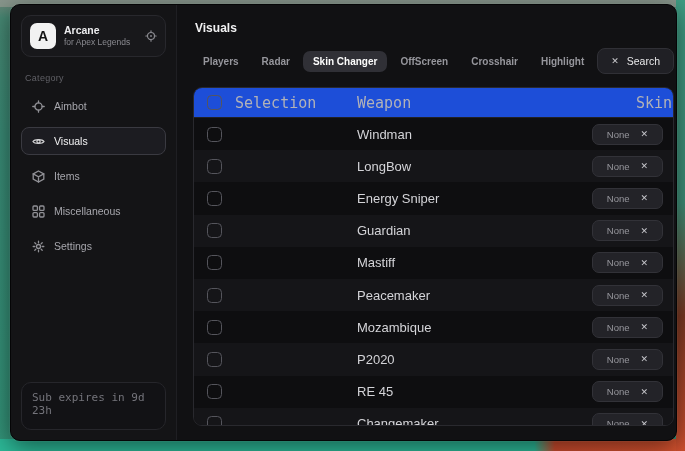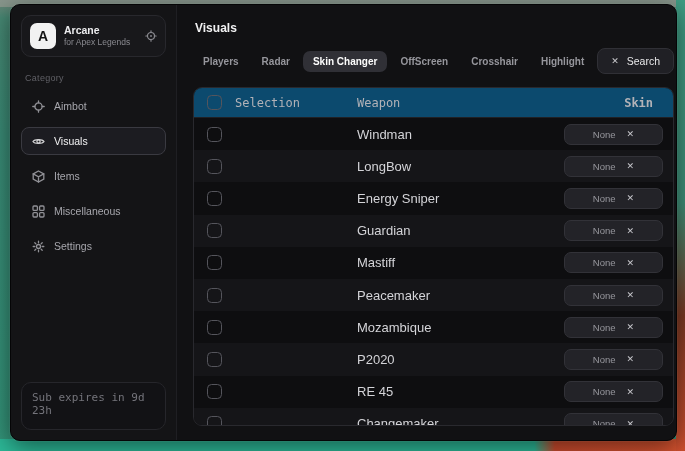--- a/index.html
+++ b/index.html
@@ -52,33 +52,33 @@
   .search-btn { margin-left:auto; display:flex; align-items:center; gap:8px;
     background:#202025; border:1px solid #303036; border-radius:8px;
     padding:6px 13px; color:#e8e8ea; font-size:10.5px; cursor:pointer;
     font-family:"Liberation Sans", sans-serif; }
   .search-btn .glyph { font-size:9px; color:#c9c9cd; }
 
   
   .table { margin-top:13px; border:1px solid #29292e; border-radius:9px; overflow:hidden;
     flex:1; display:flex; flex-direction:column; background:#101013; }
   .thead { height:30px; flex:0 0 30px; position:relative; display:flex; align-items:center;
-    background:#0c4a6e; border-bottom:1px solid #202024;
-    font-family:"DejaVu Sans Mono", monospace; font-size:12px; color:#b2b2b7; }
+    background:#1d4ed8; border-bottom:1px solid #202024;
+    font-family:"DejaVu Sans Mono", monospace; font-size:15px; color:#b2b2b7; }
   .trow { height:32.2px; position:relative; display:flex; align-items:center; }
   .trow:nth-child(odd) { background:#0e0e10; }
   .trow:nth-child(even) { background:#151518; }
   .checkbox { position:absolute; left:13px; width:15px; height:15px; border:1.5px solid #55555c;
     border-radius:4.5px; background:transparent; cursor:pointer; }
   .col-selection { position:absolute; left:41px; }
   .col-weapon-h { position:absolute; left:163px; }
-  .col-skin-h { position:absolute; right:20px;font-weight:bold; }
+  .col-skin-h { position:absolute; right:1px; }
   .weapon { position:absolute; left:163px; font-size:13px; color:#d4d4d8; }
   .skin-btn { position:absolute; right:10px; display:flex; align-items:center; gap:11px;
-    background:#232328; border:1px solid #323238; border-radius:7px; padding:4px 28px;
+    background:#232328; border:1px solid #323238; border-radius:7px; padding:4px 14px;
     cursor:pointer; font-family:"Liberation Sans", sans-serif; }
   .skin-val { font-size:9.5px; color:#97979d; }
   .skin-x { font-size:9px; color:#c6c6cb; }
   svg { display:block; }
 </style>
 </head>
 <body>
 
 <div class="bg-base"></div>
 <div class="bg-top"></div>

